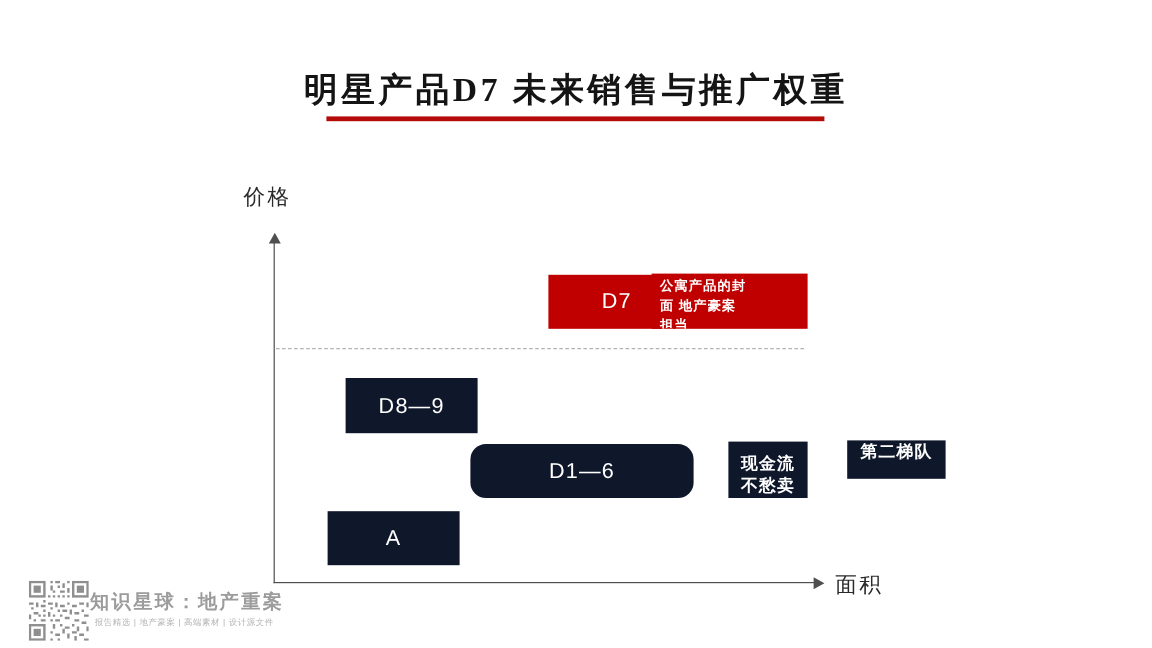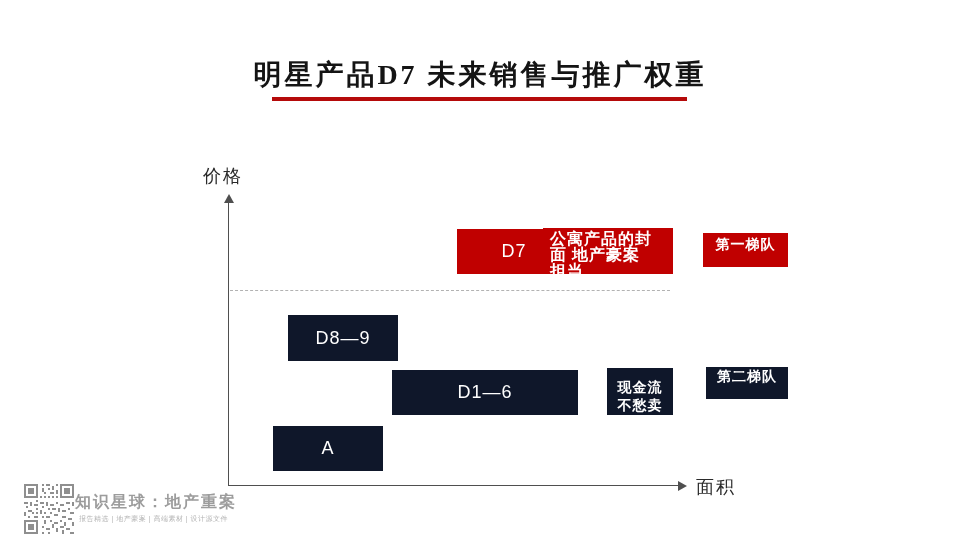--- a/index.html
+++ b/index.html
@@ -13,21 +13,21 @@
     position:absolute; left:0; top:56px; width:100%;
     text-align:center; font-family:"Liberation Serif", serif;
     font-size:28px; font-weight:700; letter-spacing:3px; color:#141414;
   }
   .title-underline {
     position:absolute; left:272px; top:97px; width:415px; height:4px;
     background:#b50a0a;
   }
   
   .y-axis-label {
-    position:absolute; left:203px; top:164px;
+    position:absolute; left:203px; top:152px;
     font-family:"Liberation Serif", serif; font-size:18px; color:#2a2a2a; letter-spacing:2px;
   }
   .x-axis-label {
     position:absolute; left:696px; top:475px;
     font-family:"Liberation Serif", serif; font-size:18px; color:#2a2a2a; letter-spacing:2px;text-align:center;
   }
   .y-axis-line { position:absolute; left:228px; top:202px; width:1px; height:284px; background:#4f4f4f; }
   .y-axis-arrow {
     position:absolute; left:224px; top:194px; width:0; height:0;
     border-left:5px solid transparent; border-right:5px solid transparent;
@@ -46,24 +46,24 @@
   
   .box { position:absolute; color:#fff; display:flex; align-items:center; justify-content:center; box-sizing:border-box; }
   .box.red  { background:#c00000; }
   .box.gray { background:#0f172a; }
   .code-label { font-size:18px; letter-spacing:1px; font-family:"Liberation Sans", sans-serif; }
   .cjk { font-family:"Liberation Serif", serif; font-weight:700; font-size:14px; letter-spacing:1px; }
 
   .box-d7   { left:413px; top:229px; width:114px; height:45px;margin-left:44px; }
   .box-note { left:543px; top:228px; width:130px; height:46px;
               display:block; padding:3px 7px; overflow:hidden; }
-  .box-note .note-line { line-height:16px; font-size:16px; text-align:left; white-space:nowrap; }
+  .box-note .note-line { line-height:16px; font-size:11px; text-align:left; white-space:nowrap; }
   .box-tier1 { left:703px; top:233px; width:85px; height:34px; align-items:flex-start; padding-top:3px; }
   .box-d89  { left:288px; top:315px; width:110px; height:46px; }
-  .box-d16  { left:392px; top:370px; width:186px; height:45px; }
+  .box-d16  { left:392px; top:370px; width:186px; height:45px;border-radius:13px; }
   .box-cash { left:607px; top:368px; width:66px;  height:47px;
               flex-direction:column; justify-content:flex-end; padding-top:4px; }
   .box-cash .note-line { line-height:18px; font-size:14px; }
   .box-tier2 { left:706px; top:367px; width:82px; height:32px; align-items:flex-start; padding-top:1px; }
   .box-a    { left:273px; top:426px; width:110px; height:45px; }
 
   
   .qr { position:absolute; left:24px; top:484px; width:50px; height:50px; }
   .qr svg { display:block; width:100%; height:100%; }
   .brand {
@@ -94,23 +94,20 @@
   <div class="box red box-d7">
     <span class="code-label">D7</span>
   </div>
 
   <div class="box red box-note cjk">
     <div class="note-line">公寓产品的封</div>
     <div class="note-line">面 地产豪案</div>
     <div class="note-line">担当</div>
   </div>
 
-  <div class="box red box-tier1 cjk">
-    <span>第一梯队</span>
-  </div>
 
   <div class="box gray box-d89">
     <span class="code-label">D8—9</span>
   </div>
 
   <div class="box gray box-d16">
     <span class="code-label">D1—6</span>
   </div>
 
   <div class="box gray box-cash cjk">

